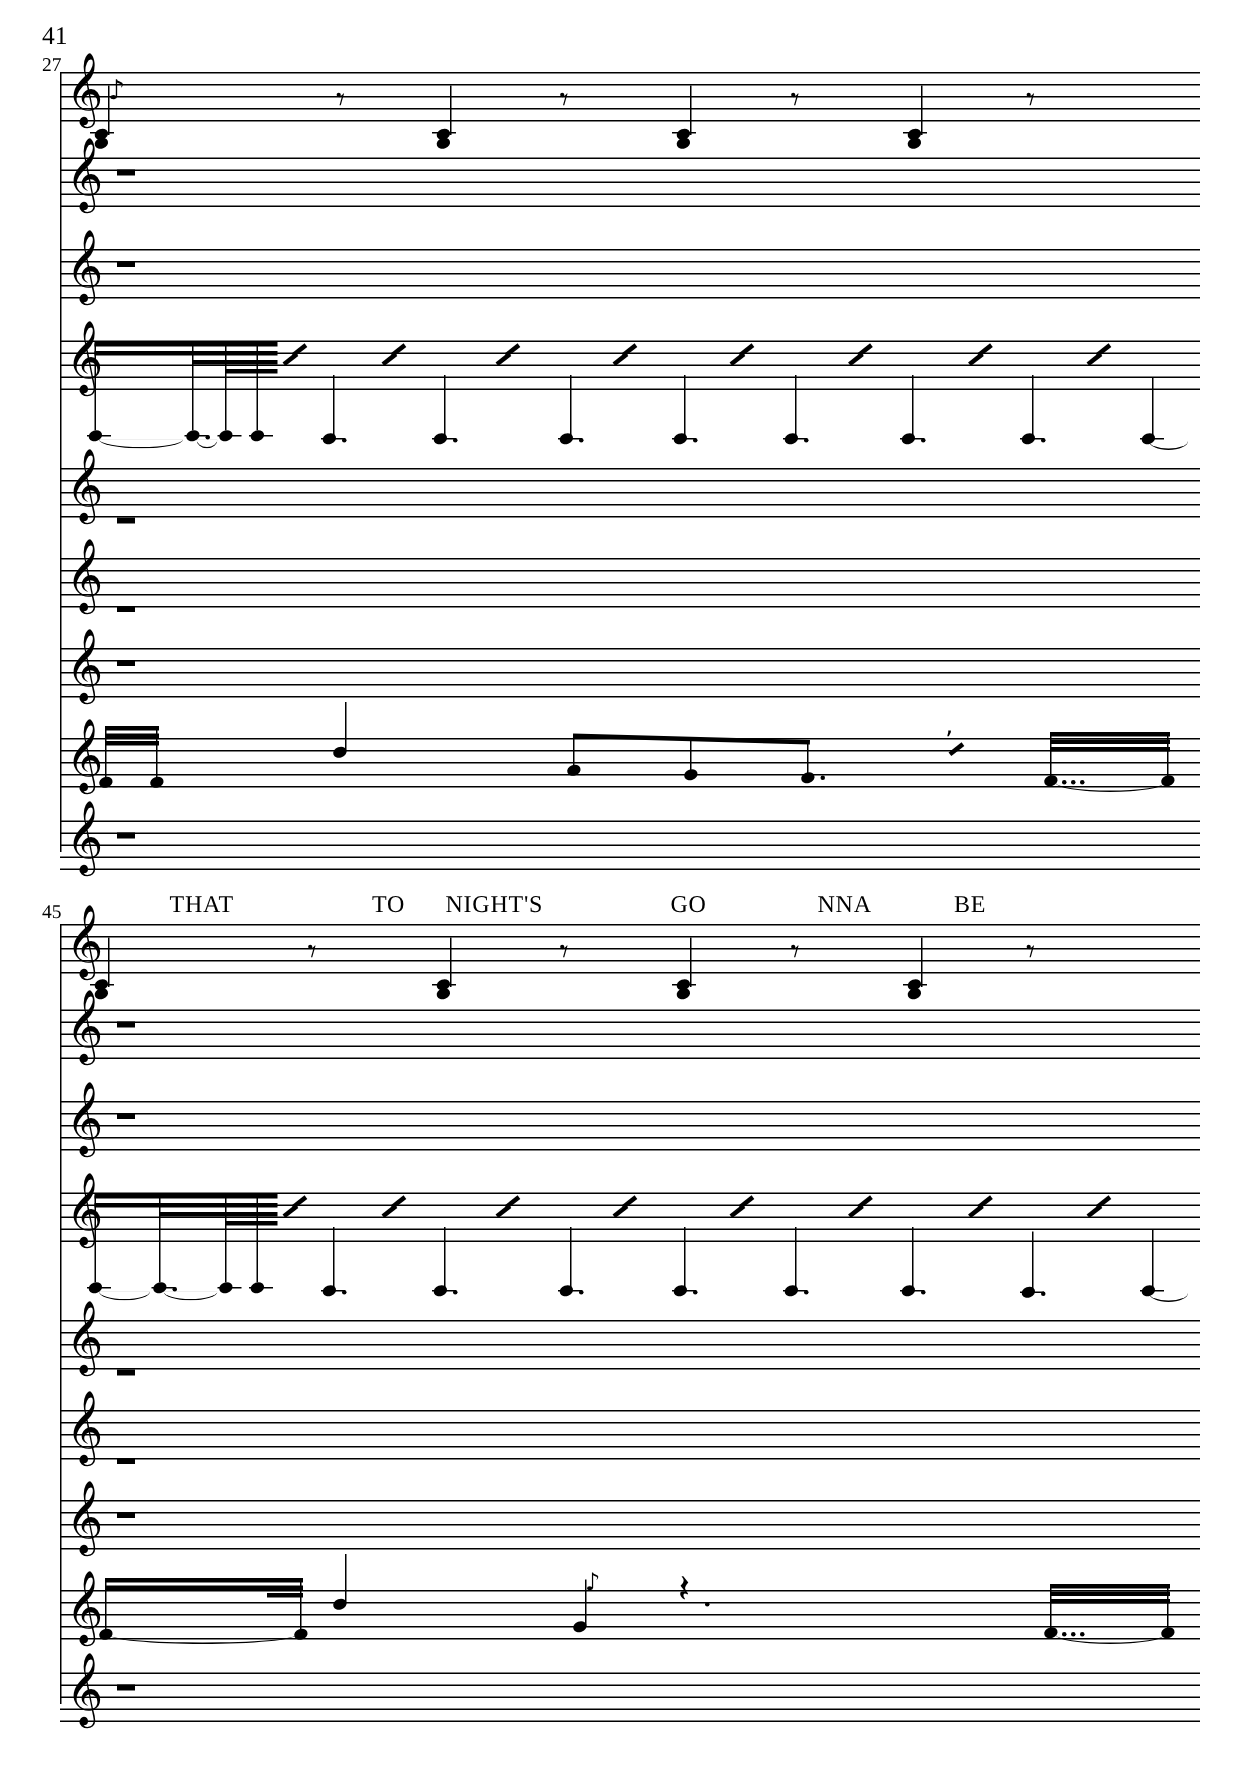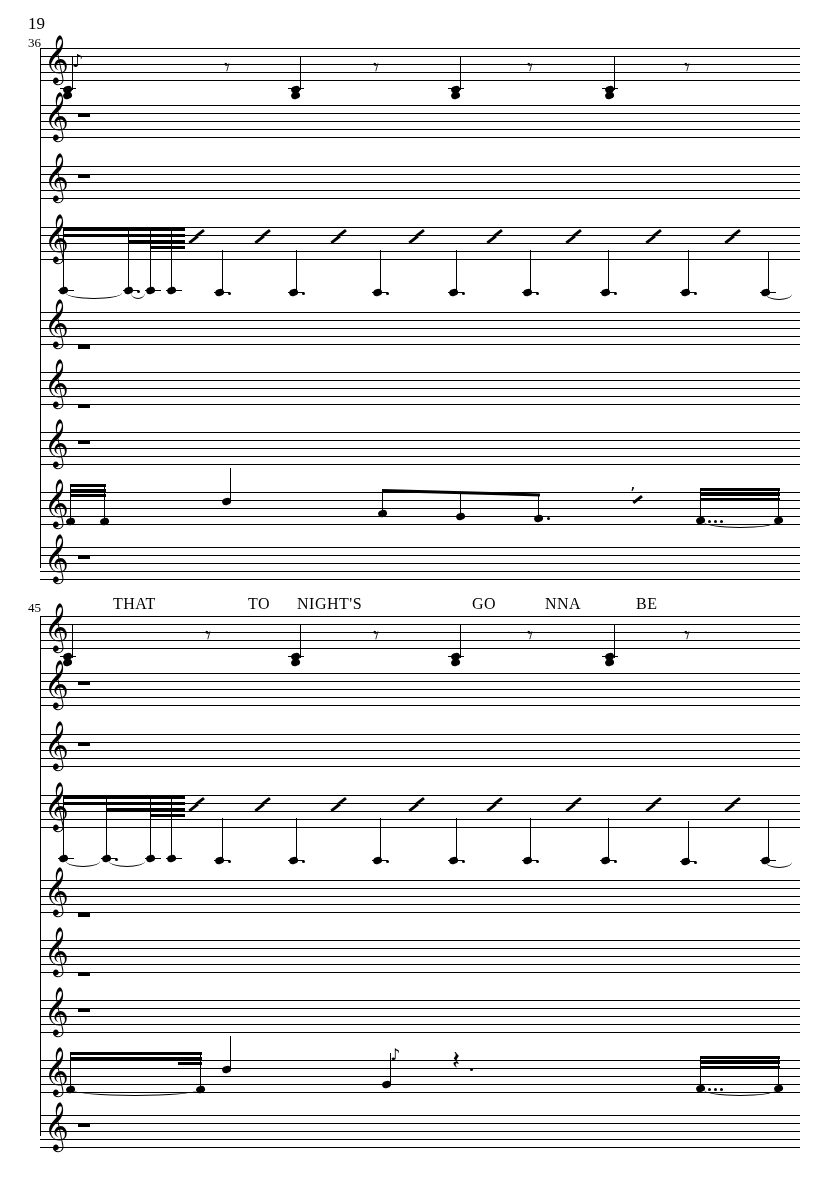--- a/index.html
+++ b/index.html
@@ -140,24 +140,24 @@
     height: 2.6px;
     background: #000;
     transform: rotate(-38deg);
   }
 </style>
 </head>
 <body>
 
 <div class="page">
 
-  <div class="page-number" style="left:28px; top:14px;">19</div>
+  <div class="page-number" style="left:28px; top:14px;">41</div>
 
   <div class="system" style="top:0;">
-    <div class="system-number" style="left:28px; top:35px;">36</div>
+    <div class="system-number" style="left:28px; top:35px;">27</div>
 
     <div class="barline-left" style="top:48px; height:520px;"></div>
 
     <div class="stave" style="top:48px;">
       <div class="line l0"></div>
       <div class="line l1"></div>
       <div class="line l2"></div>
       <div class="line l3"></div>
       <div class="line l4"></div>
     </div>
@@ -376,21 +376,21 @@
     <div class="clef" style="left:44px; top:537px;">𝄞</div>
     <div class="rest-whole" style="left:78px; top:555px;"></div>
   </div>
 
   <div class="system" style="top:595px;">
     <div class="system-number" style="left:28px; top:5px;">45</div>
 
     <div class="lyric" style="left:113px; top:0px;">THAT</div>
     <div class="lyric" style="left:248px; top:0px;">TO</div>
     <div class="lyric" style="left:297px; top:0px;">NIGHT'S</div>
-    <div class="lyric" style="left:472px; top:0px;">GO</div>
+    <div class="lyric" style="left:447px; top:0px;">GO</div>
     <div class="lyric" style="left:545px; top:0px;">NNA</div>
     <div class="lyric" style="left:636px; top:0px;">BE</div>
 
     <div class="barline-left" style="top:21px; height:520px;"></div>
 
     <div class="stave" style="top:21px;">
       <div class="line l0"></div>
       <div class="line l1"></div>
       <div class="line l2"></div>
       <div class="line l3"></div>

